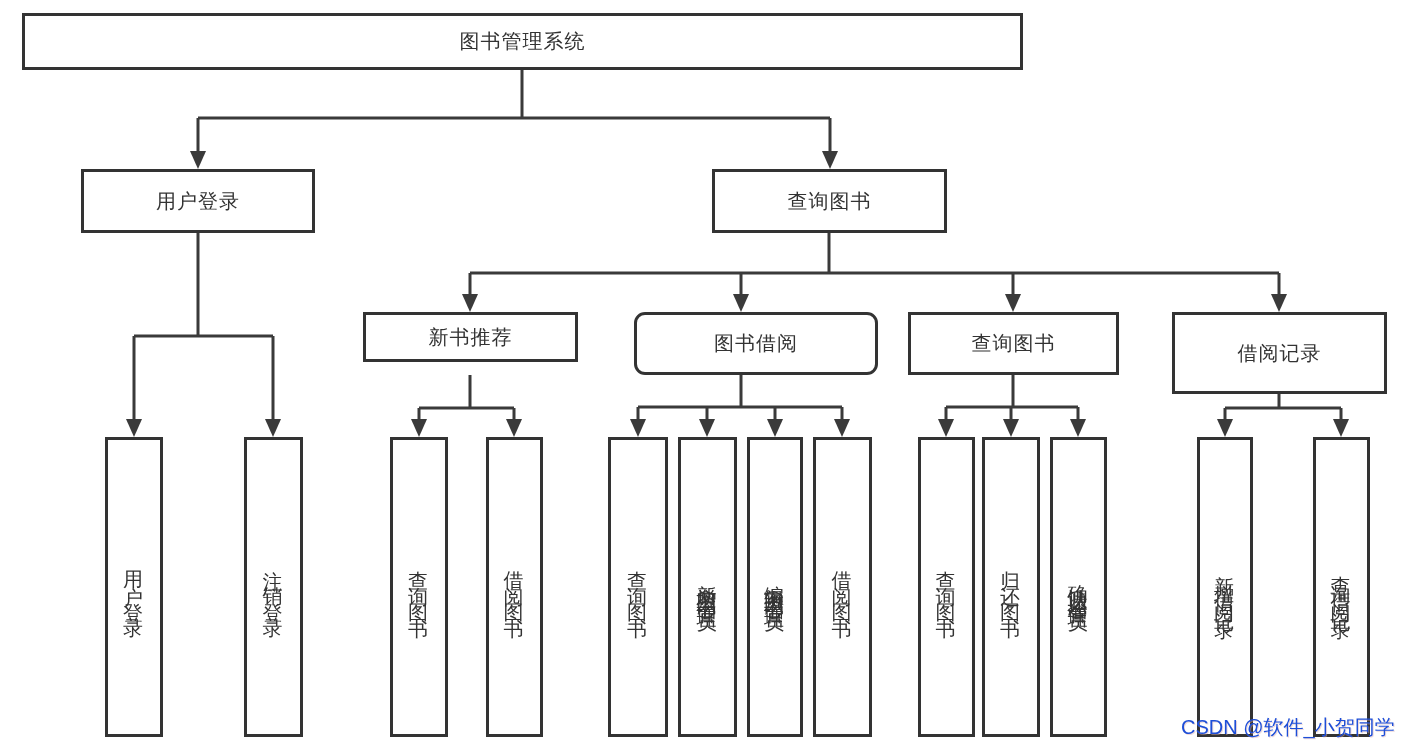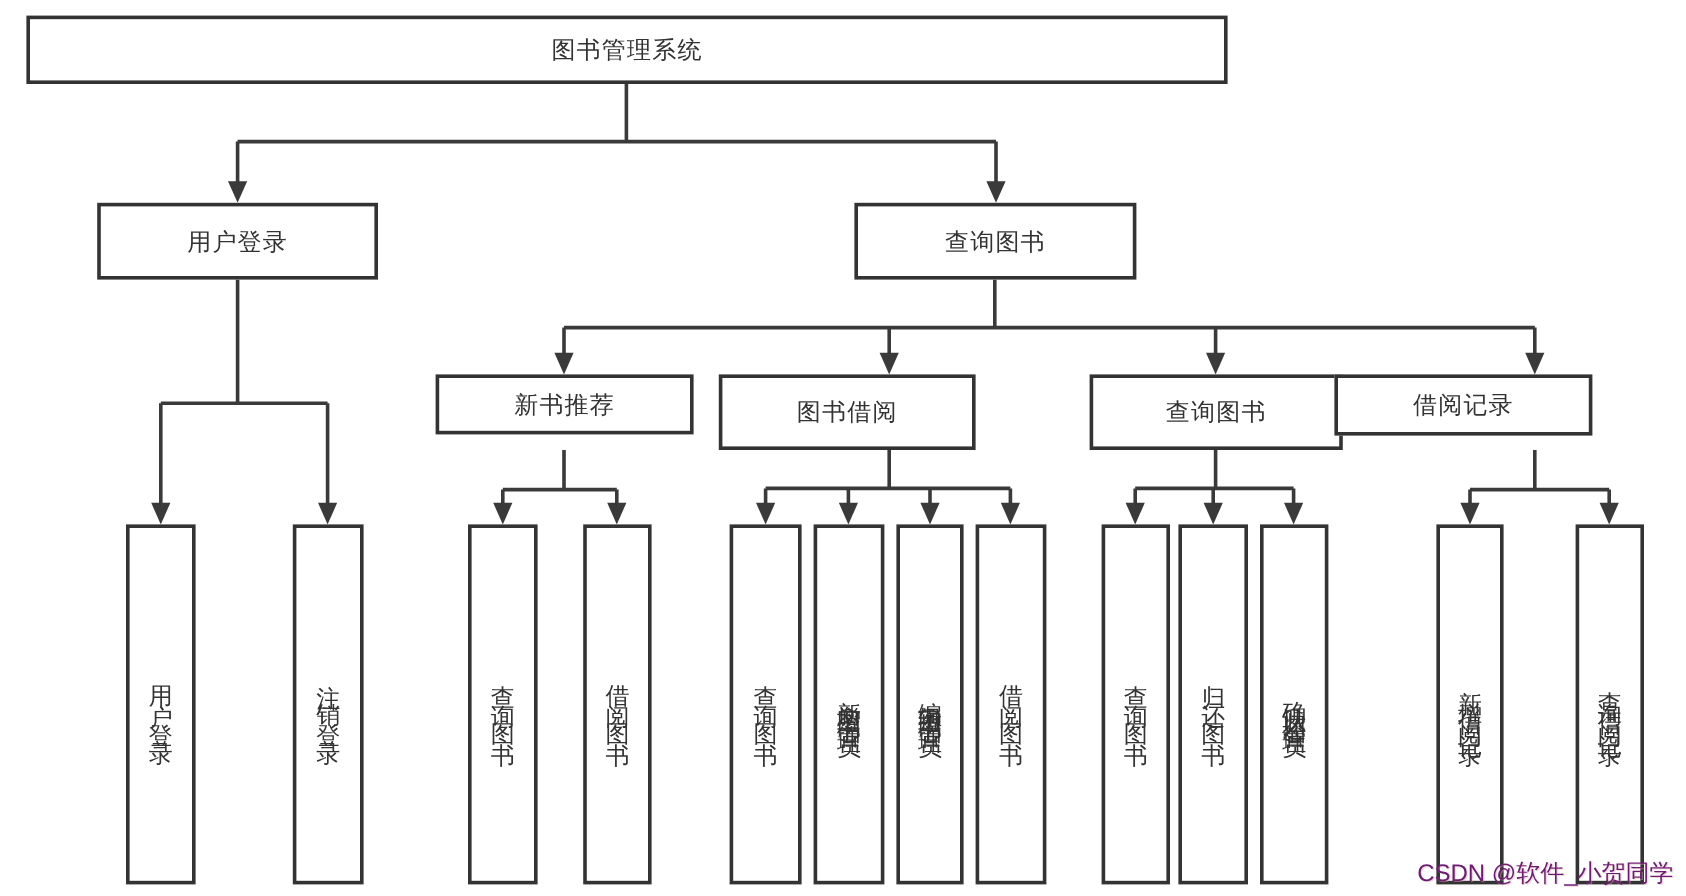--- a/index.html
+++ b/index.html
@@ -42,21 +42,21 @@
     text-orientation: mixed;
   }
   .node.v.short { letter-spacing: 16px; }
   .node.v.mid   { letter-spacing: 9px;  }
   .node.v.long  { letter-spacing: 4px;  }
   .watermark {
     position: absolute;
     left: 1181px;
     top: 714px;
     font-size: 20px;
-    color: #701a75;
+    color: #1d4ed8;
     white-space: nowrap;
     text-shadow: 1px 1px 0 rgba(214,170,170,0.45);
   }
 </style>
 </head>
 <body>
 
 <div class="canvas">
 
   <svg class="connectors" width="1405" height="747" viewBox="0 0 1405 747">
@@ -106,27 +106,27 @@
   <div class="node h" style="left:81px; top:169px; width:234px; height:64px;">
     <span>用户登录</span>
   </div>
   <div class="node h" style="left:712px; top:169px; width:235px; height:64px;">
     <span>查询图书</span>
   </div>
 
   <div class="node h" style="left:363px; top:312px; width:215px; height:50px;">
     <span>新书推荐</span>
   </div>
-  <div class="node h" style="left:599px; top:312px; width:214px; height:63px;">
+  <div class="node h" style="left:634px; top:312px; width:244px; height:63px;border-radius:11px;">
     <span>图书借阅</span>
   </div>
   <div class="node h" style="left:908px; top:312px; width:211px; height:63px;">
     <span>查询图书</span>
   </div>
-  <div class="node h" style="left:1112px; top:312px; width:215px; height:51px;">
+  <div class="node h" style="left:1172px; top:312px; width:215px; height:82px;">
     <span>借阅记录</span>
   </div>
 
   <div class="node v short" style="left:105px; top:437px; width:58px; height:300px;">
     <span>用户登录</span>
   </div>
   <div class="node v short" style="left:244px; top:437px; width:59px; height:300px;">
     <span>注销登录</span>
   </div>
   <div class="node v short" style="left:390px; top:437px; width:58px; height:300px;">

